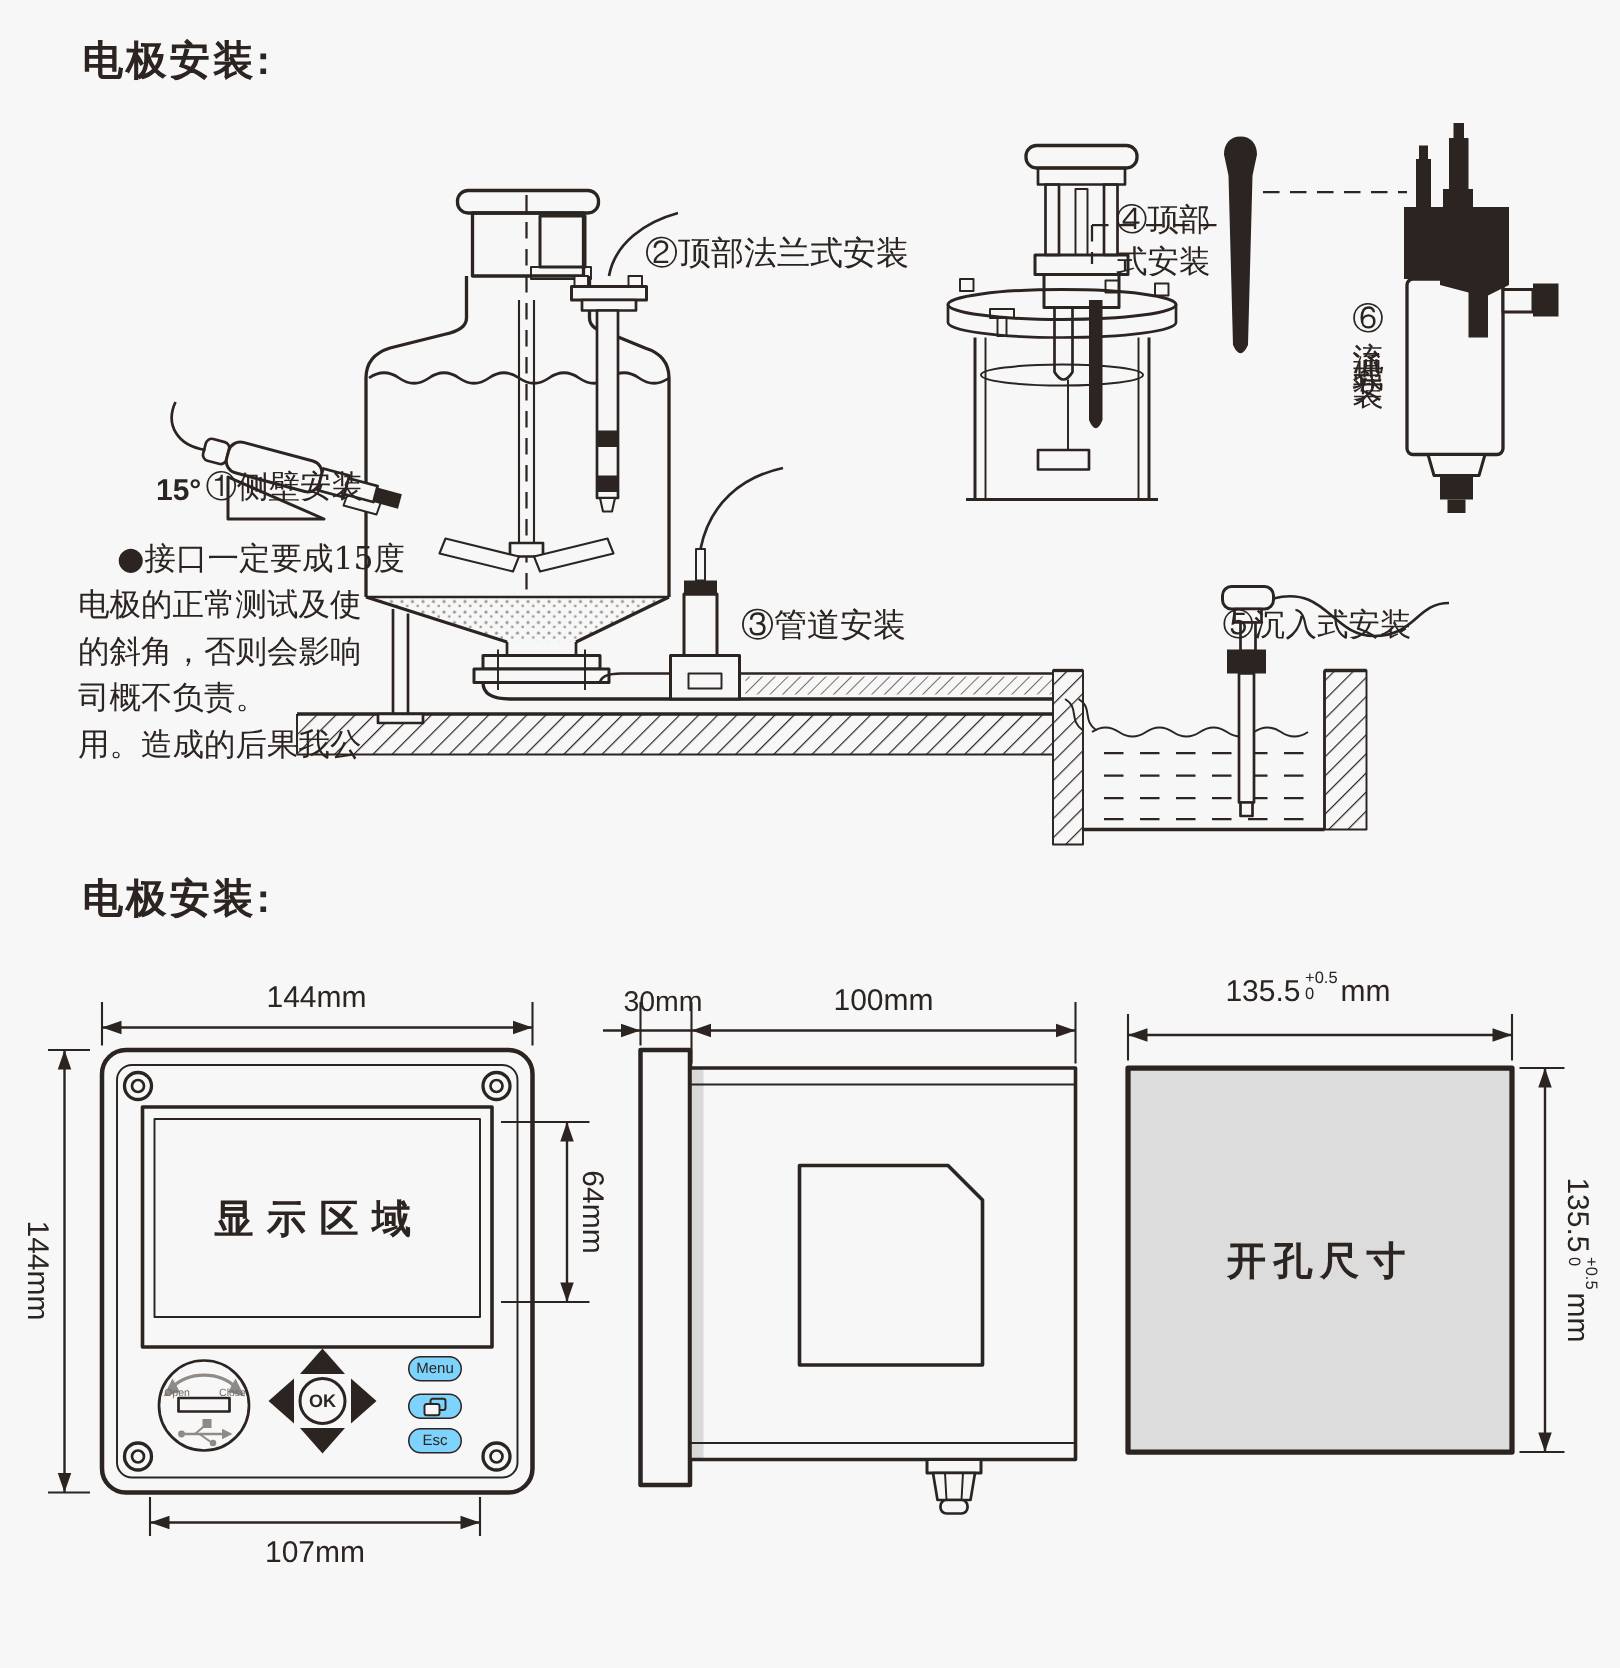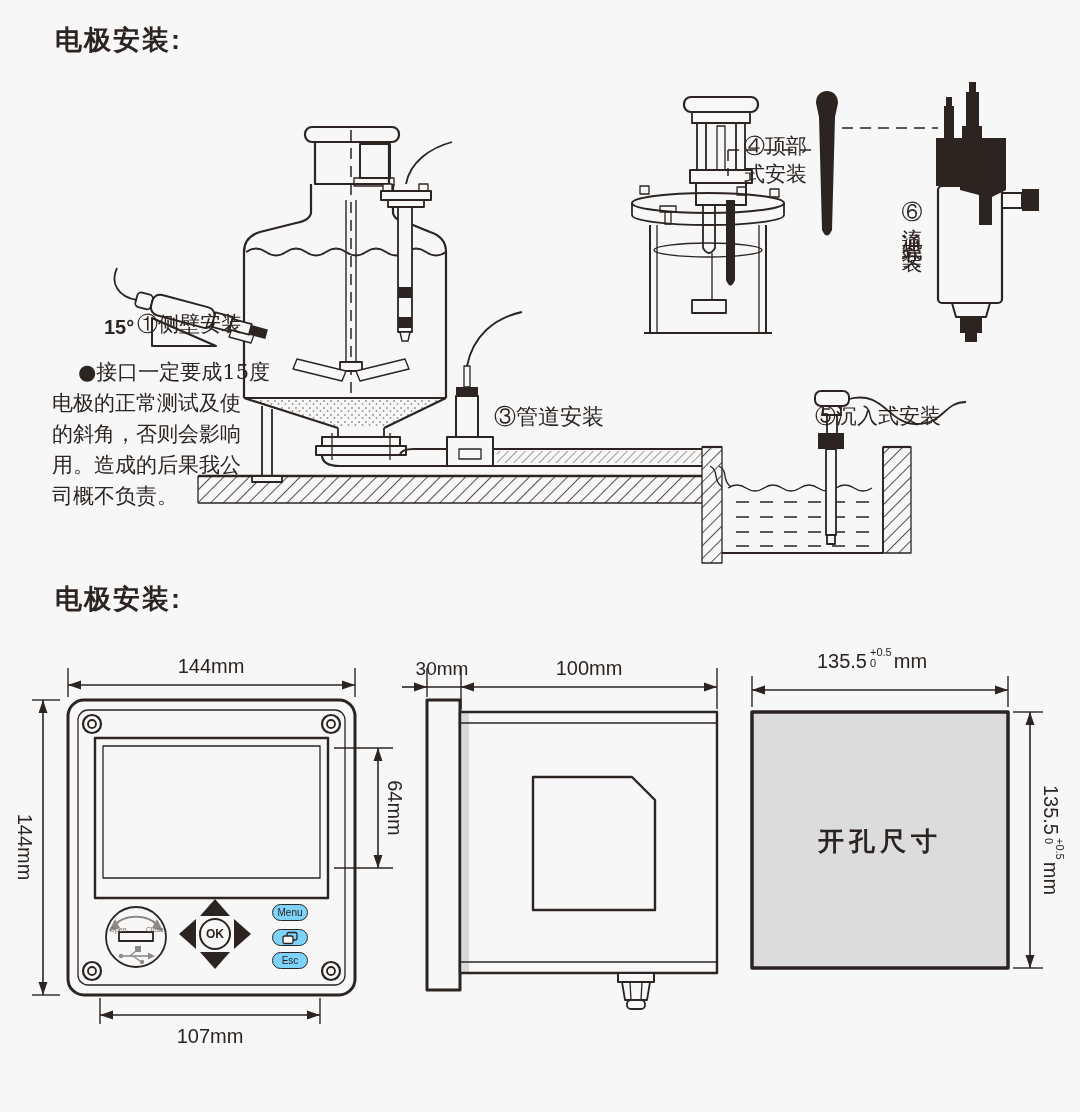--- a/index.html
+++ b/index.html
@@ -336,38 +336,40 @@
   <div class="abs ttl" style="left:55px;top:22px">电极安装:</div>
 
   <div class="abs ser lbl" style="left:137px;top:266px">①侧壁安装</div>
 
   <div class="abs" style="left:104px;top:316px;font-size:20px;font-weight:bold">15°</div>
 
   <div class="abs ser note" style="left:52px;top:357px">
     <div class="ind">●接口一定要成15度</div>
     <div>电极的正常测试及使</div>
     <div>的斜角，否则会影响</div>
+    <div>司概不负责。</div>
     <div>用。造成的后果我公</div>
-    <div>司概不负责。</div>
-  </div>
-
+  </div>
+
+  <div class="abs ser lbl2" style="left:430px;top:154px">②顶部法兰式安装</div>
 
   <div class="abs ser lbl2" style="left:494px;top:402px">③管道安装</div>
 
   <div class="abs ser lbl" style="left:744px;top:88px;line-height:28px">
     <div>④顶部</div>
     <div>式安装</div>
   </div>
 
   <div class="abs ser lbl" style="left:815px;top:358px">⑤沉入式安装</div>
 
   <div class="abs ser lbl vtext" style="left:898px;top:140px;height:180px">⑥流通式安装</div>
 
   <div class="abs ttl" style="left:55px;top:581px">电极安装:</div>
 
+  <div class="abs ser disp ctr" style="left:213px;top:813px">显示区域</div>
 
   <div class="abs dimtxt ctr" style="left:211px;top:666px">144mm</div>
 
   <div class="abs dimtxt rot" style="left:24px;top:847px">144mm</div>
 
   <div class="abs dimtxt rot" style="left:394px;top:808px">64mm</div>
 
   <div class="abs dimtxt ctr" style="left:210px;top:1036px">107mm</div>
 
   <div class="abs dimtxt ctr" style="left:442px;top:669px;font-size:19px">30mm</div>

